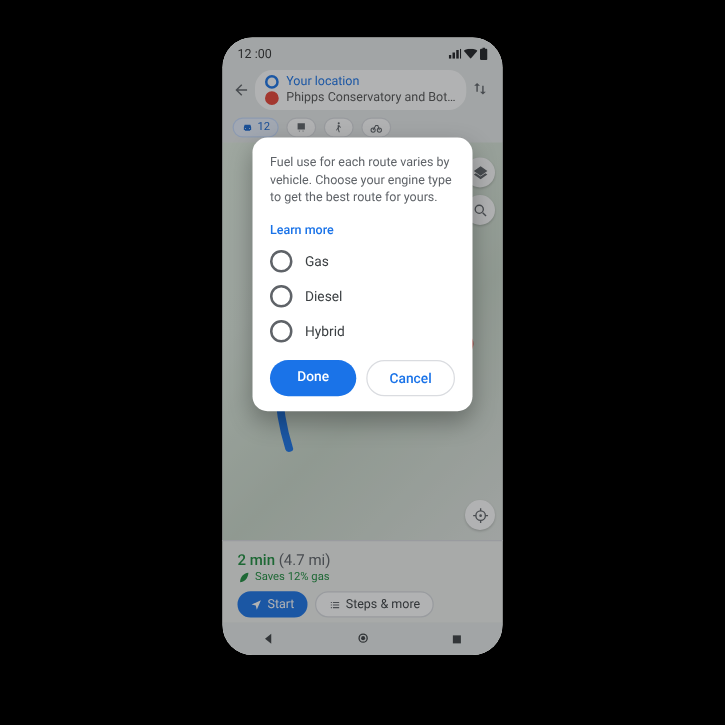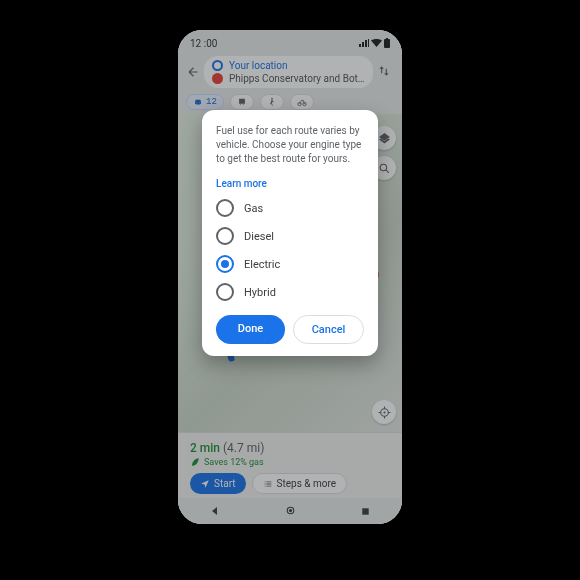--- a/index.html
+++ b/index.html
@@ -24,21 +24,21 @@
   .srch{flex:1;background:#fff;border-radius:14px;padding:4px 8px;display:flex;flex-direction:column;gap:2px;}
   .srch-line{display:flex;align-items:center;gap:6px;}
   .dot1{width:7px;height:7px;border-radius:50%;border:2px solid #1a73e8;background:#fff;}
   .dot2{width:7px;height:7px;border-radius:50%;background:#ea4335;border:2px solid #ea4335;}
   .srch-t{font-size:10px;color:#1a73e8;white-space:nowrap;overflow:hidden;text-overflow:ellipsis;}
   .srch-t2{font-size:10px;color:#555;white-space:nowrap;overflow:hidden;text-overflow:ellipsis;}
   .swp{width:18px;color:#555;text-align:center;}
   .more{color:#666;font-size:14px;padding:0 3px;}
   
   .chips{display:flex;gap:6px;padding:2px 8px 4px 8px;background:#e9eceb;}
-  .chip{font-size:9px;background:#fff;border:1px solid #dadce0;border-radius:10px;padding:2px 6px;color:#616161;display:flex;align-items:flex-start;gap:3px;font-family:Liberation Mono, monospace;}
+  .chip{font-size:9px;background:#fff;border:1px solid #dadce0;border-radius:10px;padding:2px 6px;color:#616161;display:flex;align-items:flex-start;gap:3px;}
   .chip.sel{border-color:#c6dafc;background:#e8f0fe;color:#1967d2;}
   
   .map{position:relative;flex:1;background:linear-gradient(135deg,#e3efe2 0%,#dfeadf 30%,#ccd9cb 60%,#e4e8e4 100%);}
   .route{position:absolute;left:10%;top:5%;width:70%;height:80%;}
   .route svg{width:100%;height:100%;}
   .tool-btn{position:absolute;right:6px;width:24px;height:24px;background:#fff;border-radius:50%;display:flex;align-items:center;justify-content:center;color:#555;font-size:12px;box-shadow:0 1px 2px rgba(0,0,0,.2);}
   .pin{position:absolute;right:22px;top:48%;color:#ea4335;}
   
   .sheet{background:#f1f3f0;border-top:1px solid #dadce0;padding:8px 12px 4px 12px;}
   .sheet .l1{font-size:12px;}
@@ -233,24 +233,20 @@
         <div class="opts">
           <label class="opt">
             <span class="radio"></span>
             <span class="opt-l">Gas</span>
           </label>
           <label class="opt">
             <span class="radio"></span>
             <span class="opt-l">Diesel</span>
           </label>
           <label class="opt">
-            <span class="radio sel"></span>
-            <span class="opt-l">Electric</span>
-          </label>
-          <label class="opt">
             <span class="radio"></span>
             <span class="opt-l">Hybrid</span>
           </label>
         </div>
         <div class="dlg-btns">
           <div class="btn done">Done</div>
           <div class="btn cancel">Cancel</div>
         </div>
       </div>
 

